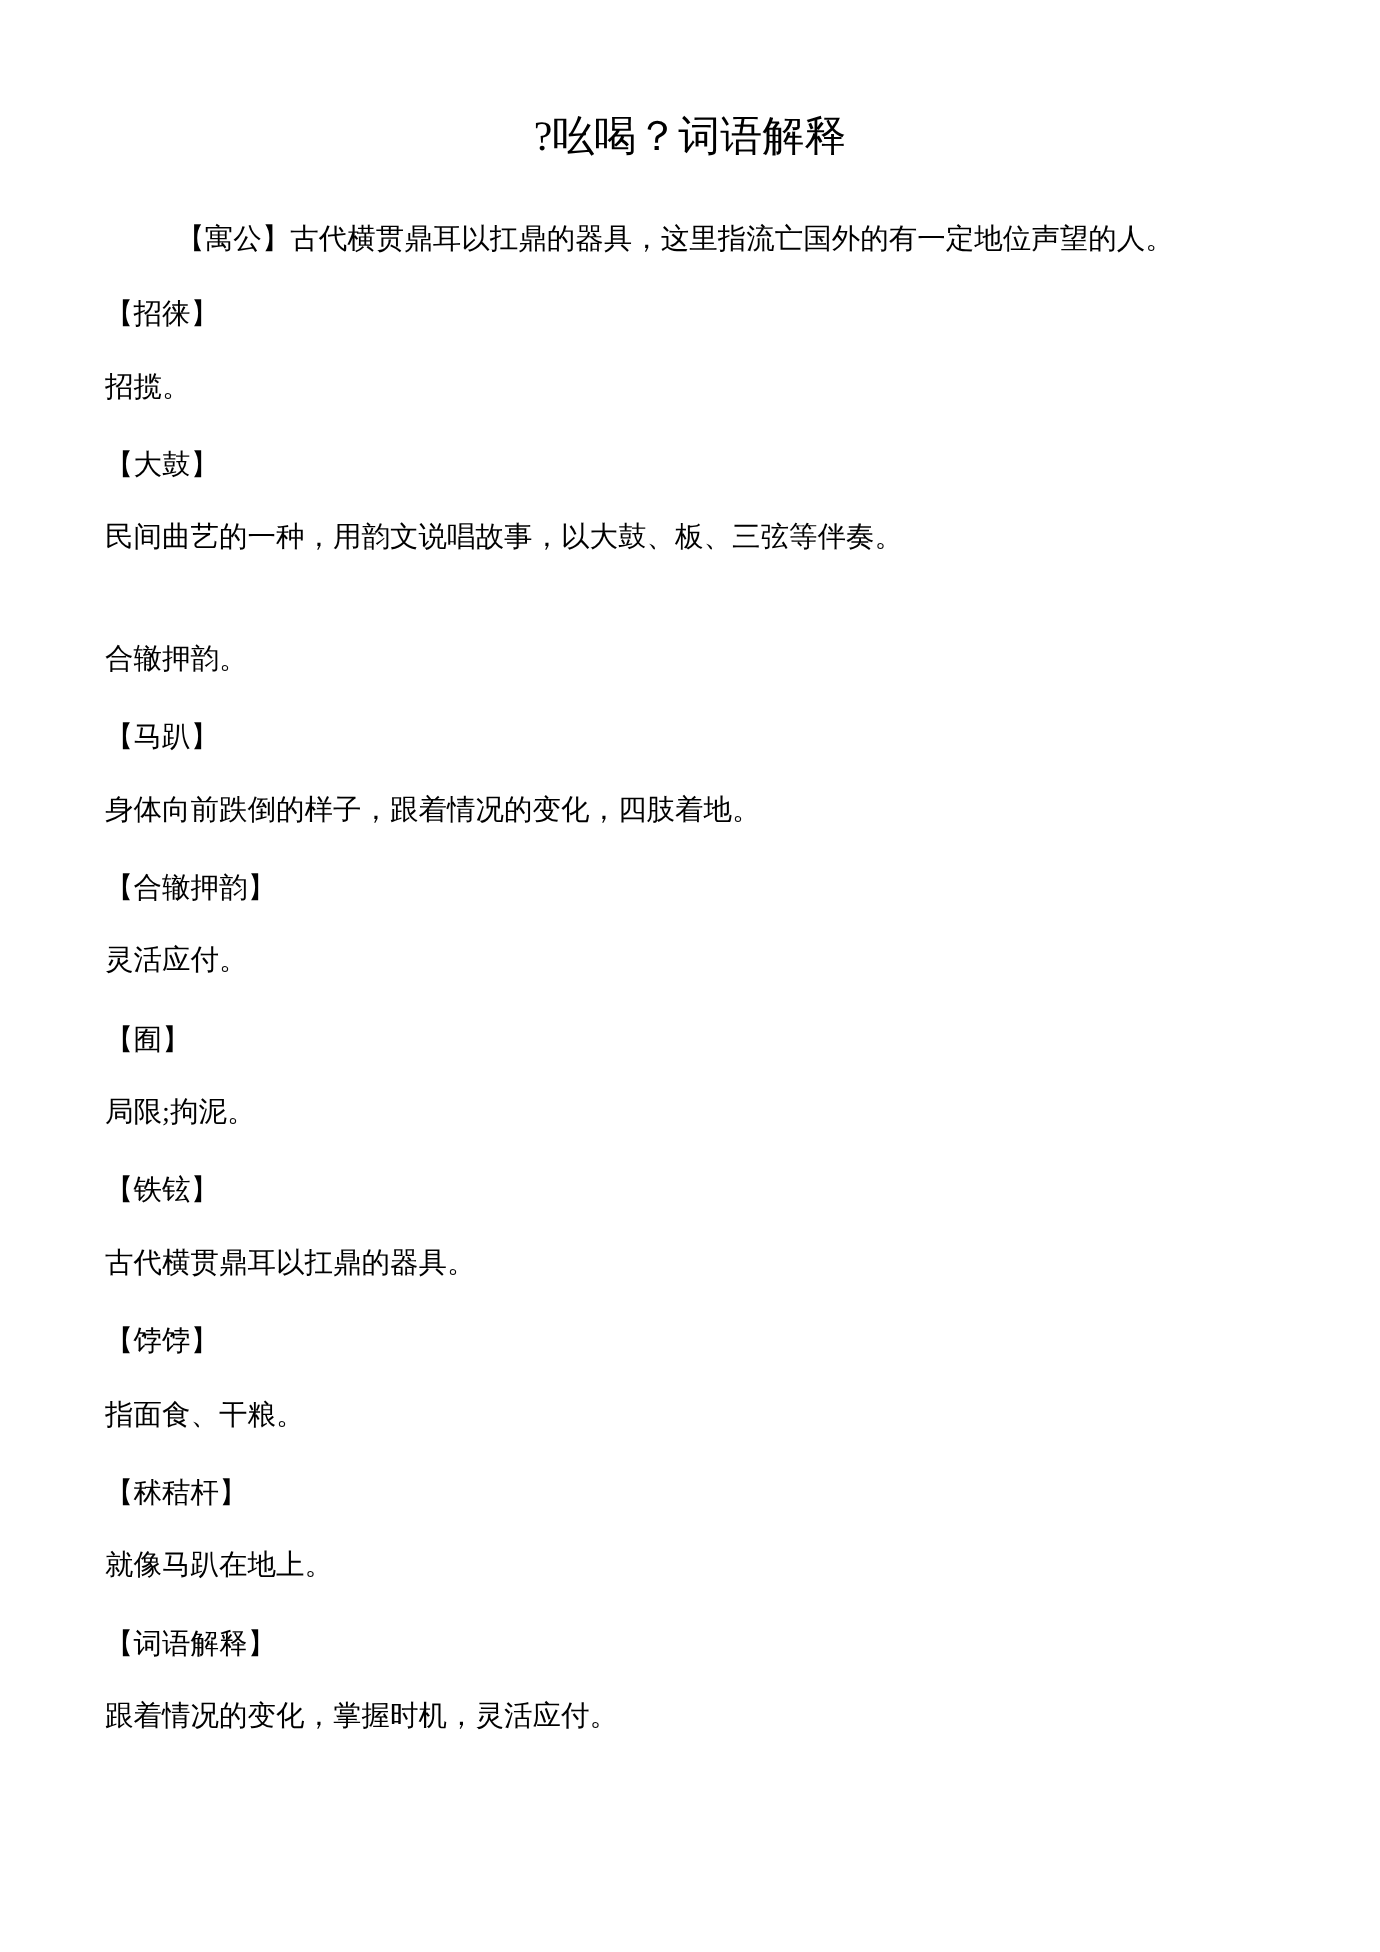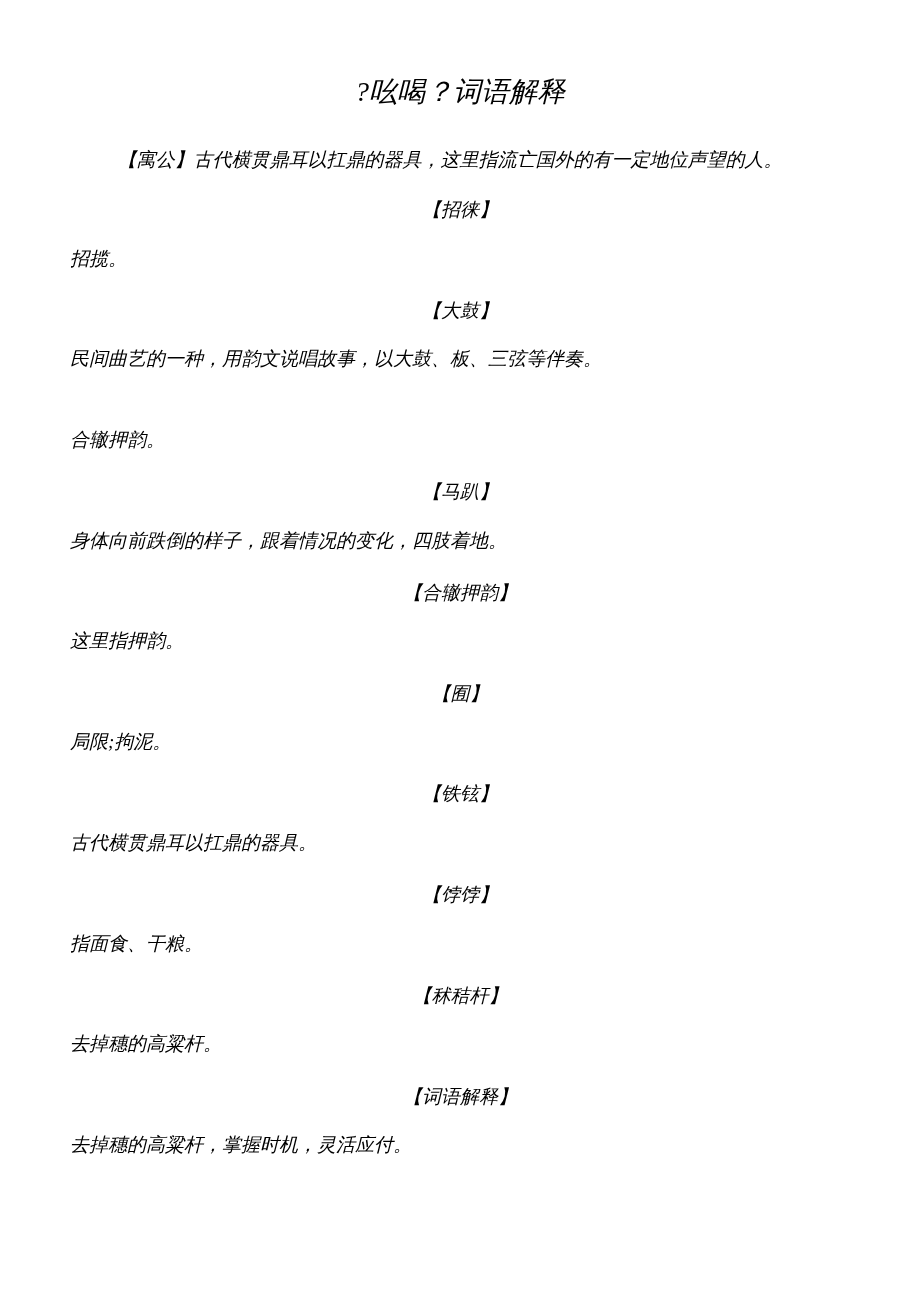--- a/index.html
+++ b/index.html
@@ -1,15 +1,15 @@
 <!DOCTYPE html>
 <html><head>
   <meta charset="utf-8">
   <style>
-    * { margin: 0; padding: 0; box-sizing: border-box; font-style: italic; }
+    * { margin: 0; padding: 0; box-sizing: border-box; }
     body {
       background: #ffffff;
       font-family: "SimSun", "宋体", serif;
       color: #000000;
       width: 920px;
       padding: 70px 70px 70px 70px;
       font-size: 19px;
       line-height: 1.6;
     }
     .title {
@@ -17,21 +17,20 @@
       font-size: 28px;
       margin-bottom: 30px;
       font-weight: normal;
     }
     .first-para {
       text-indent: 2.5em;
       margin-bottom: 20px;
     }
     .term {
       margin-bottom: 18px;
-      text-align: center;
     }
     .definition {
       margin-bottom: 22px;
     }
     .extra-space {
       margin-bottom: 50px;
     }
   </style>
 </head>
 <body>
@@ -45,28 +44,28 @@
 
 <p class="term">【大鼓】</p>
 <p class="definition extra-space">民间曲艺的一种，用韵文说唱故事，以大鼓、板、三弦等伴奏。</p>
 
 <p class="definition">合辙押韵。</p>
 
 <p class="term">【马趴】</p>
 <p class="definition">身体向前跌倒的样子，跟着情况的变化，四肢着地。</p>
 
 <p class="term">【合辙押韵】</p>
-<p class="definition">这里指押韵。</p>
+<p class="definition">灵活应付。</p>
 
 <p class="term">【囿】</p>
 <p class="definition">局限;拘泥。</p>
 
 <p class="term">【铁铉】</p>
 <p class="definition">古代横贯鼎耳以扛鼎的器具。</p>
 
 <p class="term">【饽饽】</p>
 <p class="definition">指面食、干粮。</p>
 
 <p class="term">【秫秸杆】</p>
-<p class="definition">去掉穗的高粱杆。</p>
+<p class="definition">就像马趴在地上。</p>
 
 <p class="term">【词语解释】</p>
-<p class="definition">去掉穗的高粱杆，掌握时机，灵活应付。</p>
+<p class="definition">跟着情况的变化，掌握时机，灵活应付。</p>
 
 </body></html>

